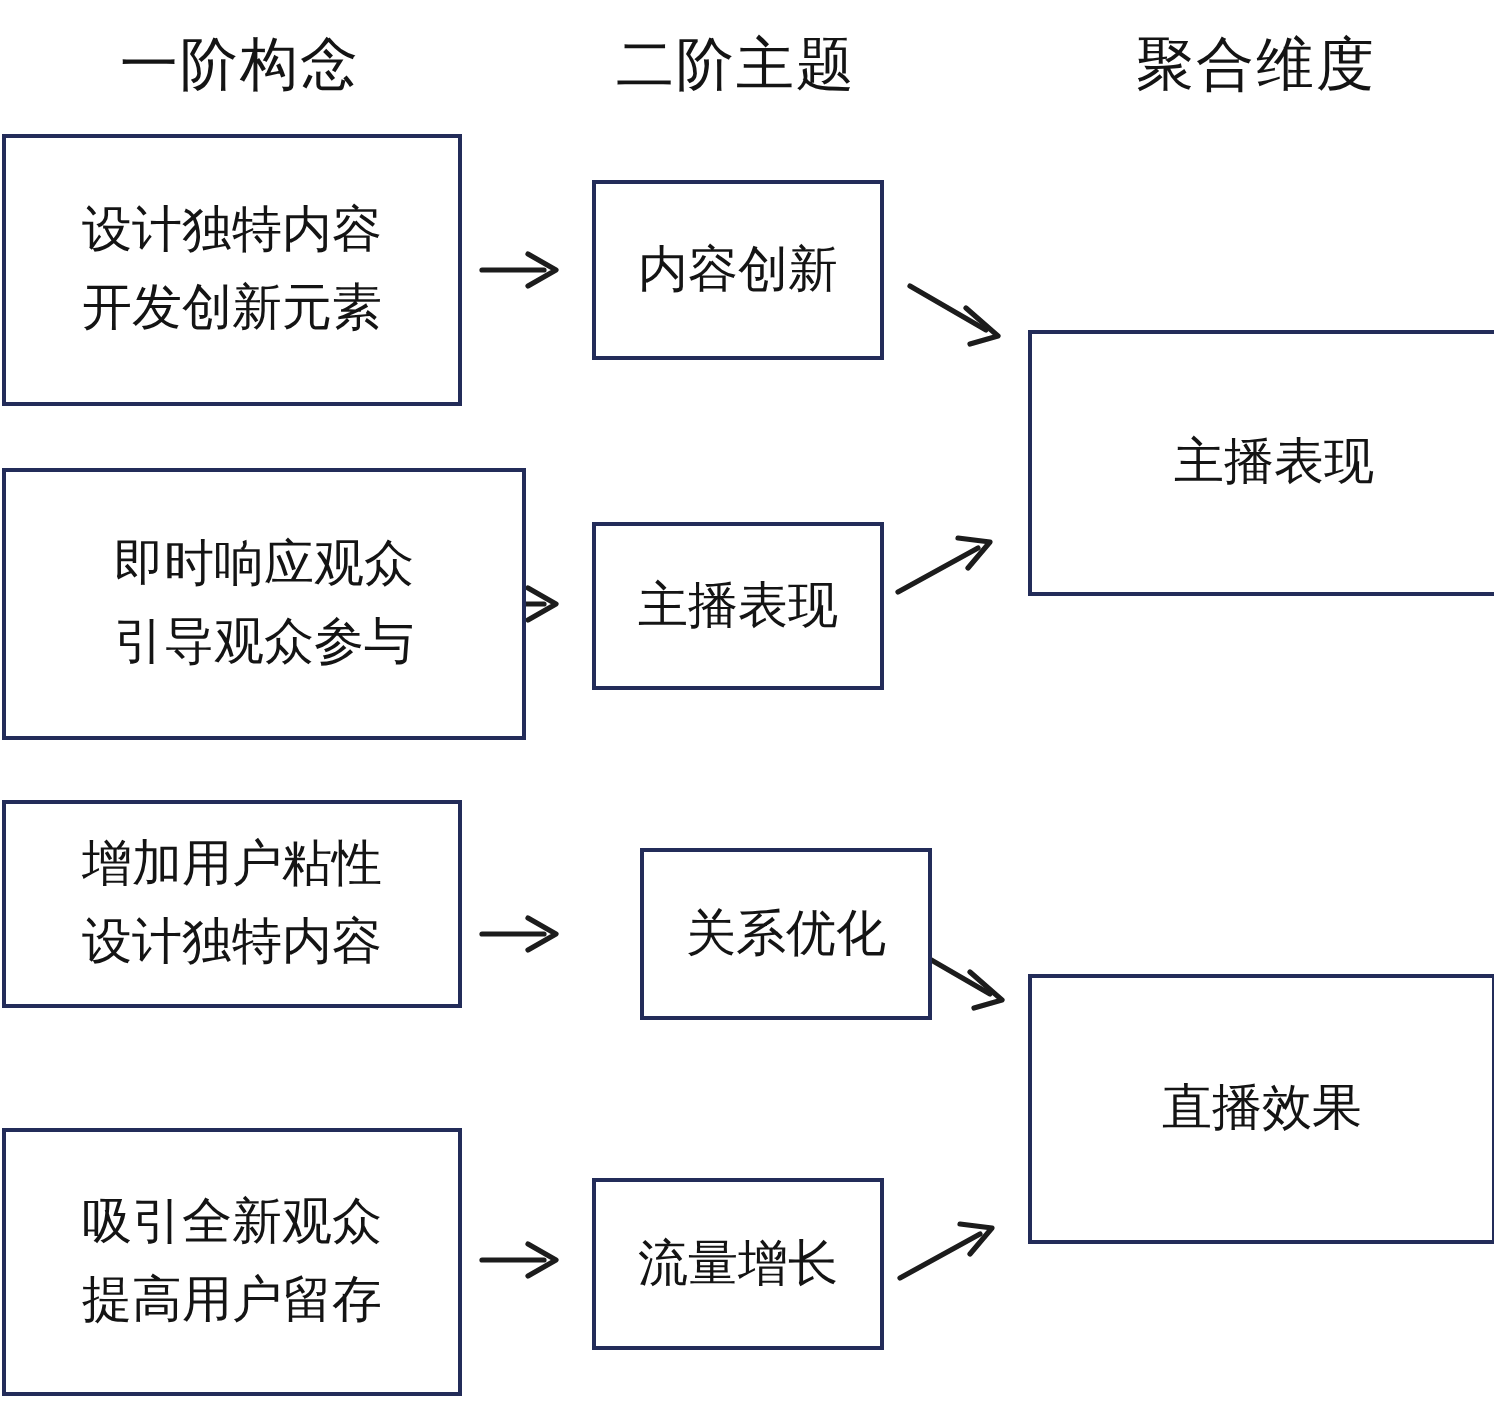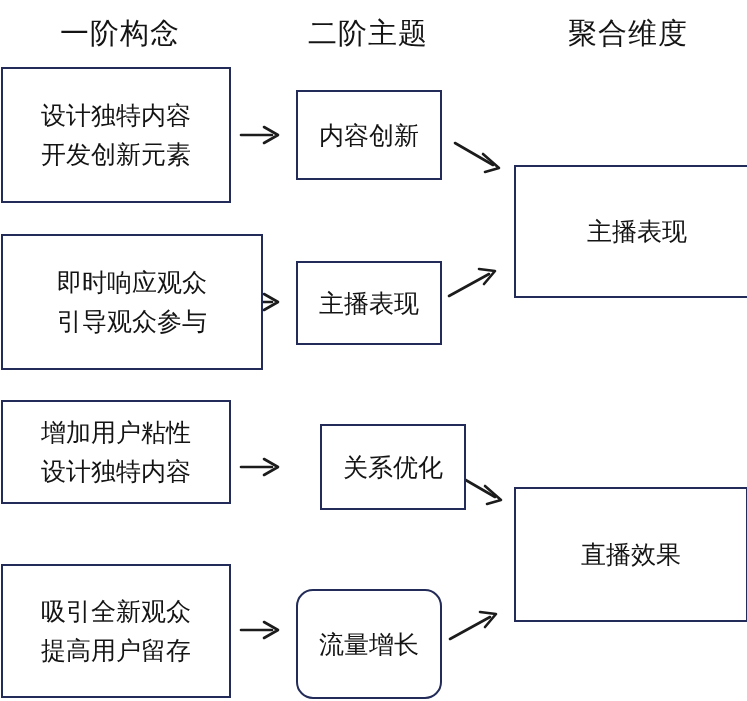--- a/index.html
+++ b/index.html
@@ -31,21 +31,21 @@
   .box .line{display:block;line-height:39px;white-space:nowrap;}
   
   .l1{left:1px;top:67px;width:230px;height:136px;}
   .l2{left:1px;top:234px;width:262px;height:136px;}
   .l3{left:1px;top:400px;width:230px;height:104px;}
   .l4{left:1px;top:564px;width:230px;height:134px;}
   
   .m1{left:296px;top:90px;width:146px;height:90px;}
   .m2{left:296px;top:261px;width:146px;height:84px;}
   .m3{left:296px;top:424px;width:146px;height:86px;margin-left:24px;}
-  .m4{left:296px;top:589px;width:146px;height:110px;border-radius:17px;}
+  .m4{left:296px;top:589px;width:146px;height:86px;}
   
   .r1{left:514px;top:165px;width:246px;height:133px;}
   .r2{left:514px;top:487px;width:234px;height:135px;}
   svg.connectors{position:absolute;inset:0;pointer-events:none;}
   svg.connectors line{stroke:var(--arrow);stroke-width:2.6;stroke-linecap:round;}
   svg.connectors .head{stroke:var(--arrow);stroke-width:2.6;fill:none;stroke-linecap:round;stroke-linejoin:round;}
 </style>
 </head>
 <body>
 

